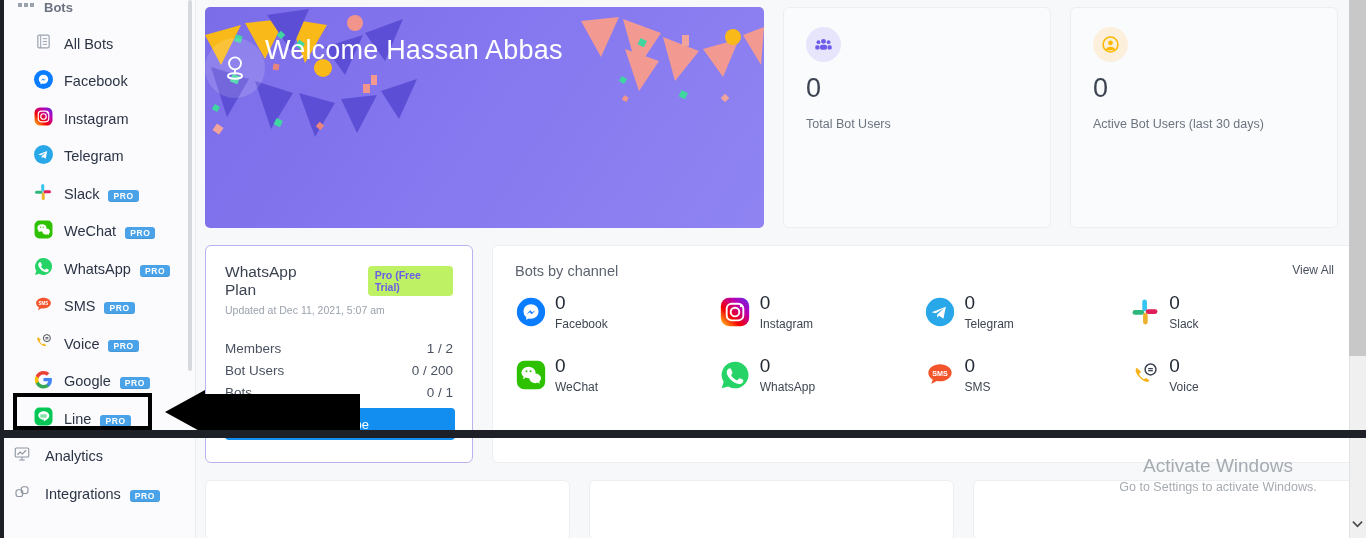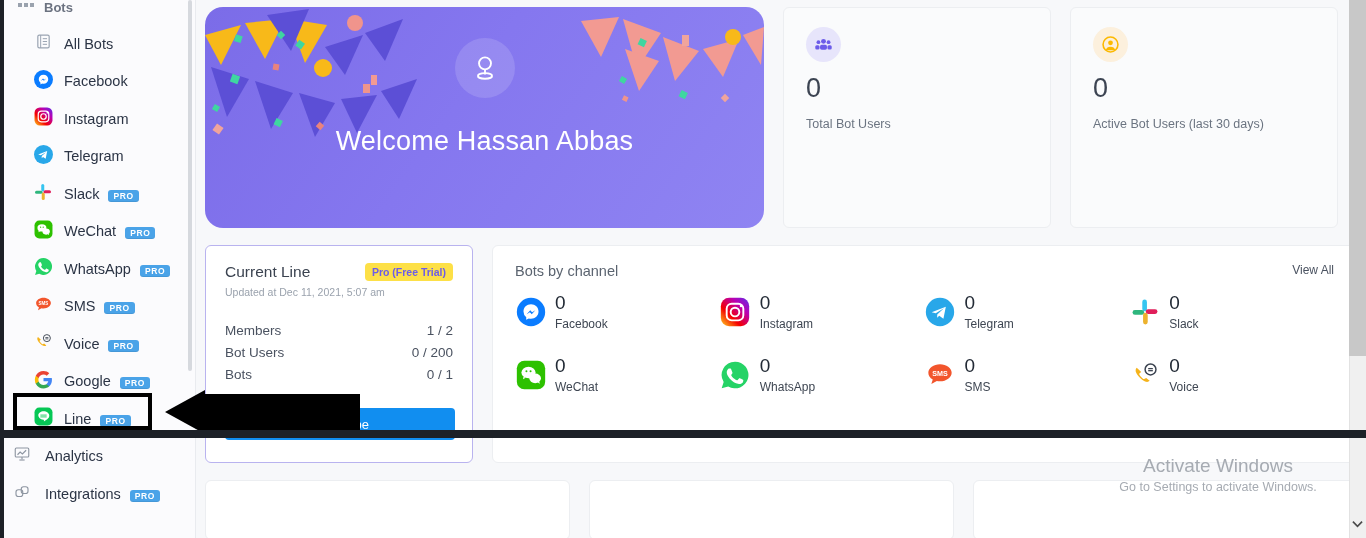--- a/index.html
+++ b/index.html
@@ -80,25 +80,25 @@
     background:#f7f8fa;
     overflow: hidden;
     padding: 7px 9px 0 9px;
   }
   .row { display:flex; gap: 19px; }
 
   
   .banner {
     position: relative;
     width: 559px; height: 221px;
-    border-radius: 18px;
+    border-radius: 5px;
     overflow: hidden;
     background: linear-gradient(125deg,#7b6ce8 0%, #8577ef 45%, #8f84f2 100%);
     flex: 0 0 559px;
-    display:flex; flex-direction:column; align-items:center;
+    display:flex; flex-direction:row; align-items:flex-start;
   }
   .banner-svg { position:absolute; inset:0; width:100%; height:100%; }
   .banner-avatar {
     position: relative; z-index:2;
     margin-top: 31px;
     width: 60px; height: 60px; border-radius:50%;
     background: rgba(255,255,255,.14);
     display:flex; align-items:center; justify-content:center;
   }
   .banner-title {
@@ -140,21 +140,21 @@
     background:#fff;
     border: 1px solid #b9b3ef;
     border-radius: 6px;
     padding: 17px 19px 0 19px;
     flex: 0 0 268px;
     position: relative;
   }
   .plan-head { display:flex; align-items:center; justify-content:space-between; }
   .plan-title { font-size: 15.5px; color:#3b4350; }
   .plan-badge {
-    background:#fde047; color:#6c5ce9;
+    background:#bef264; color:#6c5ce9;
     font-size: 10.5px; font-weight: 700;
     padding: 3px 7px; border-radius: 4px; margin-left: 40px;
   }
   .plan-updated { font-size: 10.5px; color:#9aa2ad; margin-top: 5px; }
   .plan-rows { margin-top: 21px; }
   .plan-row {
     display:flex; justify-content:space-between;
     font-size: 13.5px; color:#4a5260;
     padding: 3.5px 0;
   }
@@ -516,21 +516,21 @@
         </div>
         <div class="stat-num">0</div>
         <div class="stat-lbl">Active Bot Users (last 30 days)</div>
       </section>
     </div>
 
     <div class="row2">
 
       <section class="plan-card">
         <div class="plan-head">
-          <span class="plan-title">Current Line</span>
+          <span class="plan-title">WhatsApp Plan</span>
           <span class="plan-badge">Pro (Free Trial)</span>
         </div>
         <div class="plan-updated">Updated at Dec 11, 2021, 5:07 am</div>
         <div class="plan-rows">
           <div class="plan-row">
             <span>Members</span>
             <span>1 / 2</span>
           </div>
           <div class="plan-row">
             <span>Bot Users</span>

